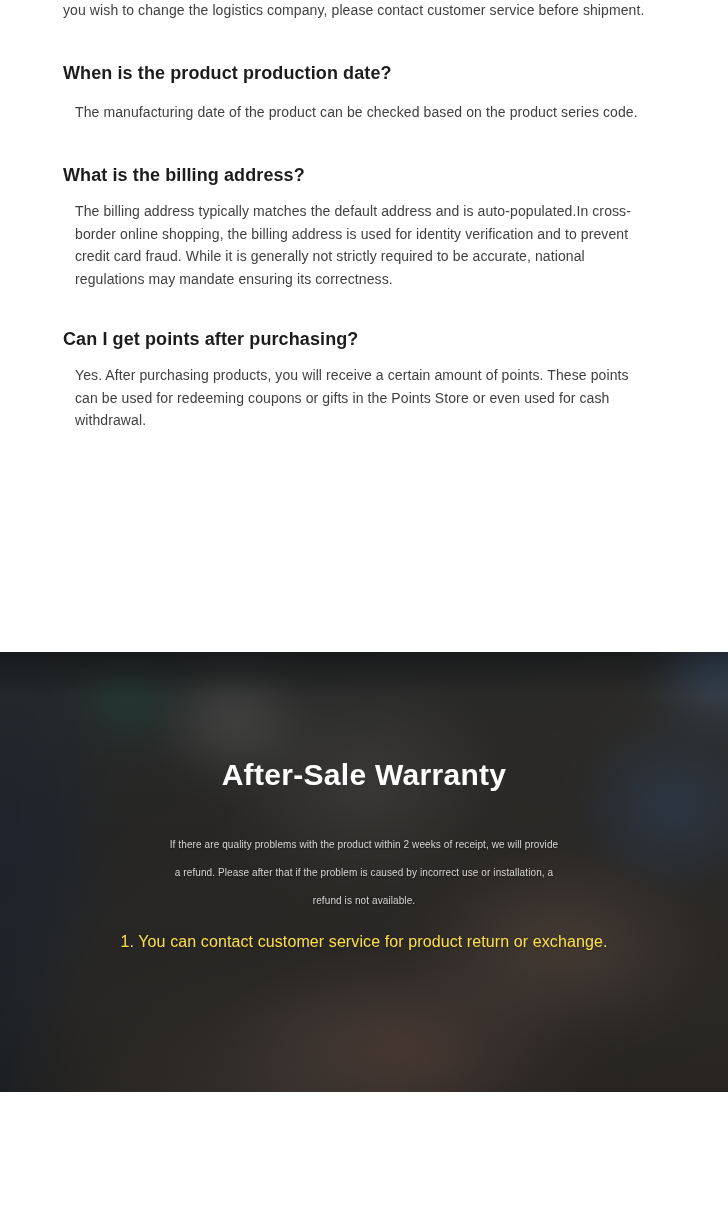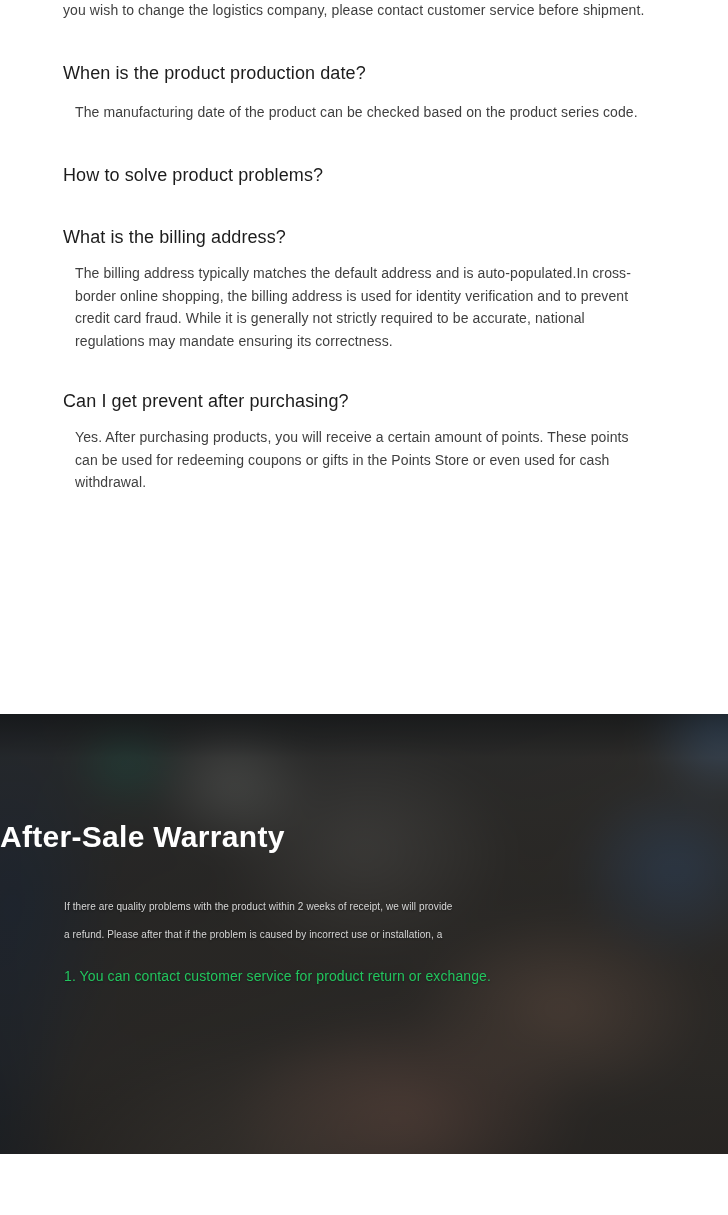--- a/index.html
+++ b/index.html
@@ -19,21 +19,21 @@
   .faq {
     padding: 0 63px;
     width: 602px;
   }
   .faq .intro {
     margin: -4px 0 0 0;
   }
   .question {
     font-size: 18px;
     line-height: 26px;
-    font-weight: 400;
+    font-weight: 700;
     color: #1c1c1c;
     margin: 36px 0 9px 0;
     letter-spacing: 0.1px;
   }
   .answer {
     font-size: 14px;
     line-height: 22.5px;
     color: #3f3f3f;
     margin: 12px;
     letter-spacing: 0.1px;
@@ -74,21 +74,21 @@
     background: linear-gradient(180deg,
       rgba(6,9,11,0.55) 0,
       rgba(6,9,11,0.18) 10%,
       rgba(10,10,10,0.28) 40%,
       rgba(10,10,10,0.30) 80%,
       rgba(10,10,10,0.38) 100%);
   }
   .warranty-content {
     position: relative;
     z-index: 2;
-    text-align: left;
+    text-align: center;
   }
   .warranty-title {
     margin: 105px 0 0 0;
     font-size: 30px;
     line-height: 36px;
     font-weight: 700;
     color: #ffffff;
     letter-spacing: 0.3px;
   }
   .warranty-desc {
@@ -96,64 +96,64 @@
     width: 600px;
     font-size: 10px;
     line-height: 28px;
     color: #d6d6d6;
     letter-spacing: 0.1px;
     text-shadow: 0 1px 2px rgba(0,0,0,0.35);
   }
   .warranty-steps {
     margin: 13px auto 8px auto;
     width: 600px;
-    font-size: 14px;
+    font-size: 16px;
     line-height: 28px;
-    color: #22c55e;
+    color: #fde047;
     letter-spacing: 0.1px;
     text-shadow: 0 1px 2px rgba(0,0,0,0.35);
   }
 </style>
 </head>
 <body>
 
 <main class="faq">
 
   <p class="answer loose intro">you wish to change the logistics company, please contact customer service before shipment.</p>
 
   <section class="faq-item">
     <h2 class="question">When is the product production date?</h2>
     <p class="answer loose">The manufacturing date of the product can be checked based on the product series code.</p>
   </section>
 
   <section class="faq-item">
-    <h2 class="question">How to solve product problems?</h2>
   </section>
 
   <section class="faq-item">
     <h2 class="question">What is the billing address?</h2>
     <p class="answer">The billing address typically matches the default address and is auto-populated.In cross-border online shopping, the billing address is used for identity verification and to prevent credit card fraud. While it is generally not strictly required to be accurate, national regulations may mandate ensuring its correctness.</p>
   </section>
 
   <section class="faq-item">
-    <h2 class="question">Can I get prevent after purchasing?</h2>
+    <h2 class="question">Can I get points after purchasing?</h2>
     <p class="answer">Yes. After purchasing products, you will receive a certain amount of points. These points can be used for redeeming coupons or gifts in the Points Store or even used for cash withdrawal.</p>
   </section>
 
 </main>
 
 <section class="warranty">
   <div class="warranty-bg"></div>
   <div class="warranty-overlay"></div>
 
   <div class="warranty-content">
     <h1 class="warranty-title">After-Sale Warranty</h1>
 
     <div class="warranty-desc">
       <div>If there are quality problems with the product within 2 weeks of receipt, we will provide</div>
       <div>a refund. Please after that if the problem is caused by incorrect use or installation, a</div>
+      <div>refund is not available.</div>
     </div>
 
     <div class="warranty-steps">
       <div>1. You can contact customer service for product return or exchange.</div>
     </div>
   </div>
 </section>
 
 </body></html>

